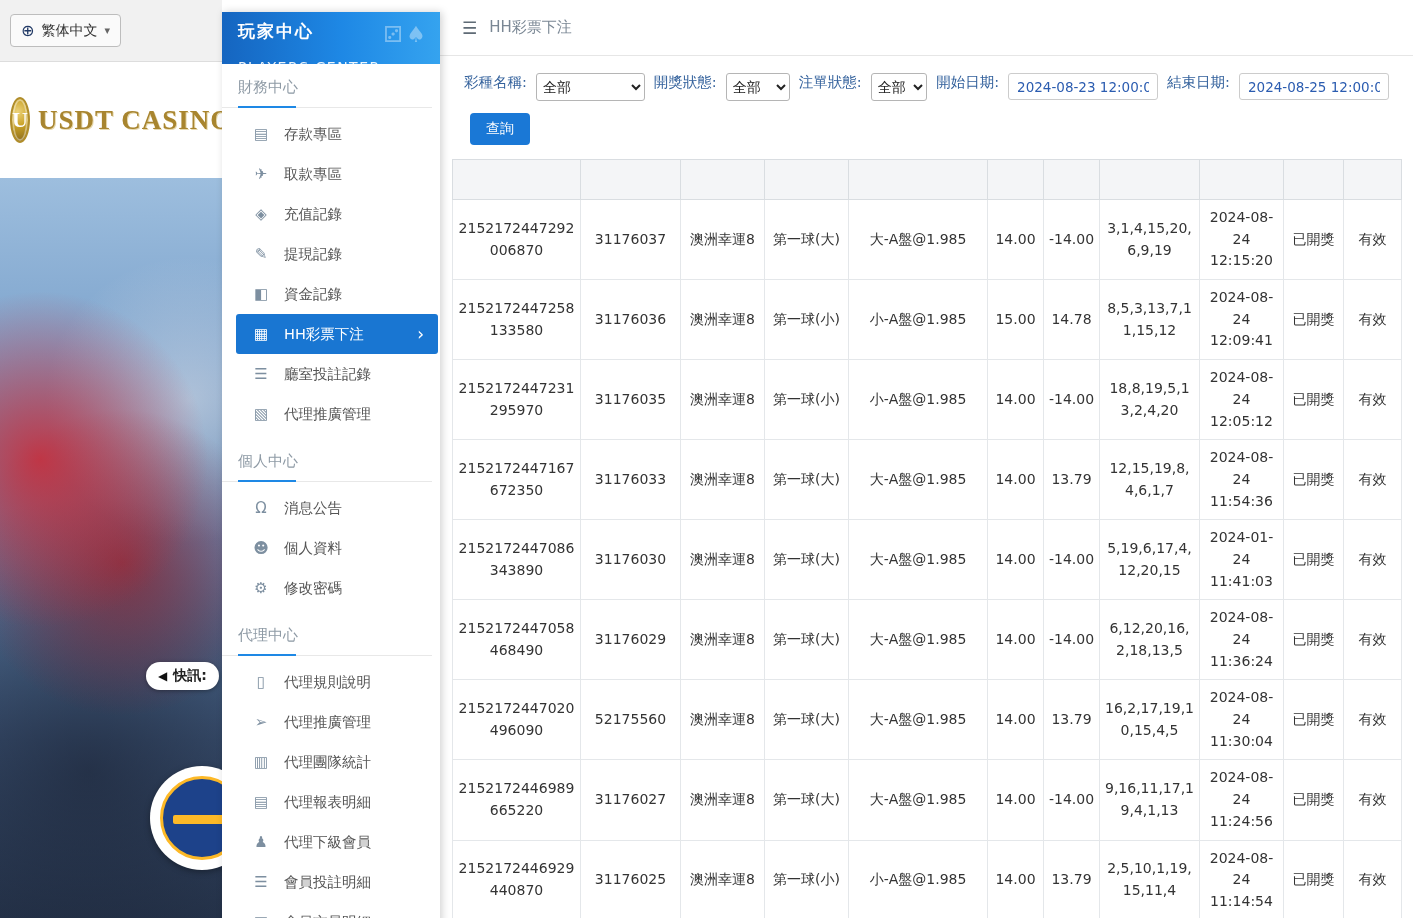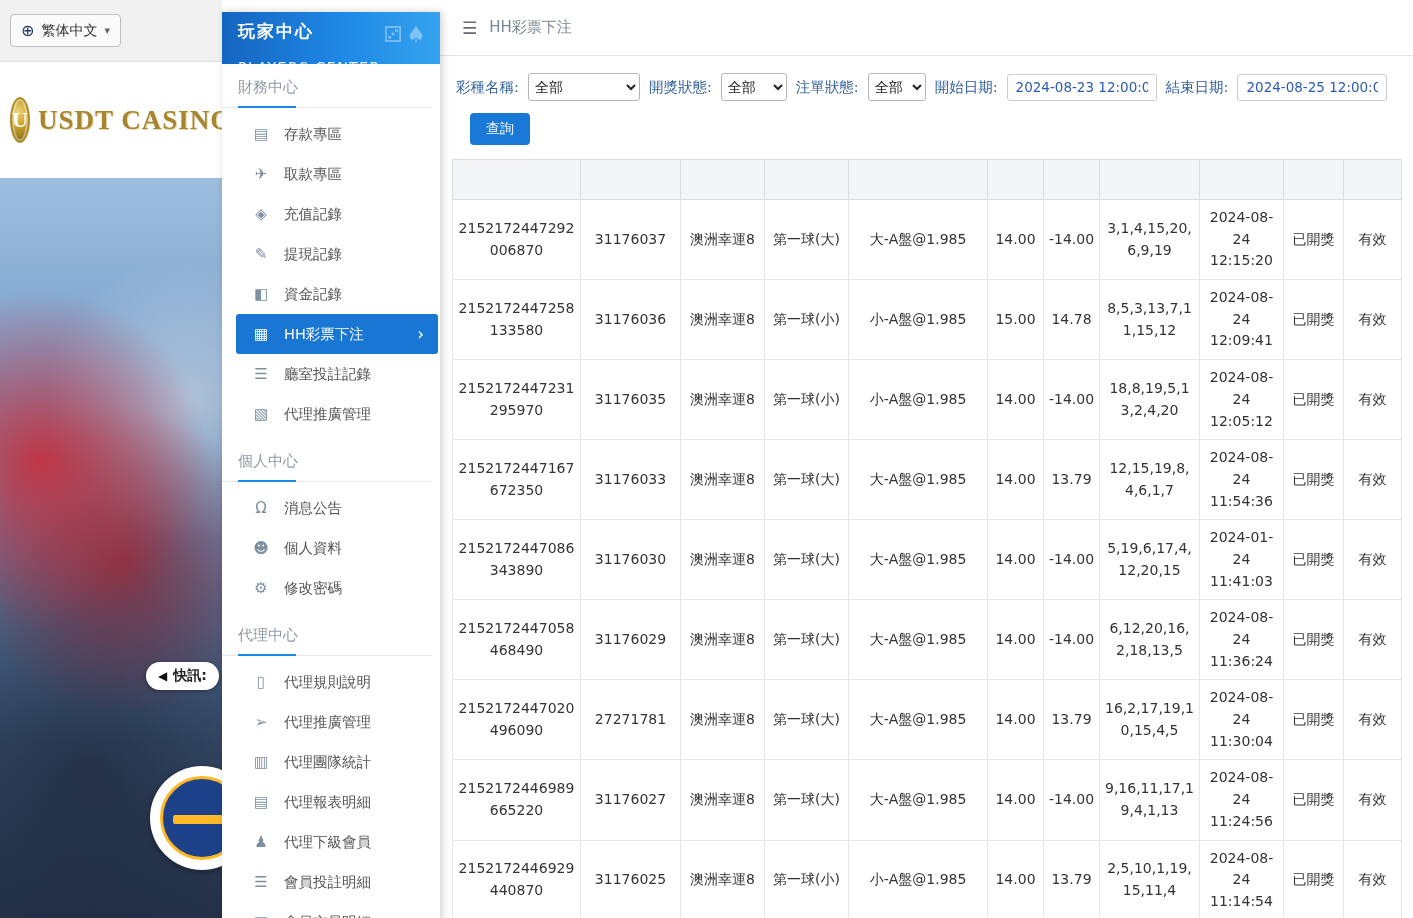--- a/index.html
+++ b/index.html
@@ -52,21 +52,21 @@
   .mi-chevron { display:none; margin-left:auto; font-size:17px; }
   .mi.active { background:#1976d2; color:#fff; margin:0 2px 0 14px; padding-left:16px; border-radius:3px; }
   .mi.active .mi-icon { color:#fff; }
   .mi.active .mi-chevron { display:block; color:#fff; }
 
   
   .main { position:absolute; left:440px; top:0; right:0; height:918px; background:#fff; }
   .main-topbar { height:56px; border-bottom:1px solid #e6e6e6; display:flex; align-items:center; gap:12px; padding-left:22px; }
   .hamburger { color:#5f6b76; font-size:17px; cursor:pointer; }
   .page-title { color:#7a8794; font-size:15px; }
-  .filters { display:flex; align-items:center; gap:9px; padding:17px 16px 0; flex-wrap:nowrap; }
+  .filters { display:flex; gap:9px; padding:17px 24px 0; flex-wrap:nowrap; }
   .f-label { color:#33619c; font-size:14.5px; white-space:nowrap; }
   .sel { height:28px; border:1px solid #b5b5b5; border-radius:3px; background:#fff; font-size:14px; color:#222; padding:0 2px; }
   .sel-lottery { width:112px; }
   .sel-draw { width:66px; }
   .sel-order { width:58px; }
   .f-input { height:27px; border:1px solid #ccc; border-radius:3px; width:150px; font-size:13.5px; color:#2b5cb0; padding:0 8px;
     font-family:"DejaVu Sans","Liberation Sans",sans-serif; }
   .query-row { padding:12px 30px 0; }
   .btn-query { background:#1a78d6; color:#fff; border:none; border-radius:4px; padding:7px 16px; font-size:14px; cursor:pointer; }
 
@@ -353,21 +353,21 @@
               <td>大-A盤@1.985</td>
               <td>14.00</td>
               <td>-14.00</td>
               <td>6,12,20,16,2,18,13,5</td>
               <td>2024-08-24 11:36:24</td>
               <td>已開獎</td>
               <td>有效</td>
             </tr>
             <tr>
               <td>2152172447020496090</td>
-              <td>27271781</td>
+              <td>52175560</td>
               <td>澳洲幸運8</td>
               <td>第一球(大)</td>
               <td>大-A盤@1.985</td>
               <td>14.00</td>
               <td>13.79</td>
               <td>16,2,17,19,10,15,4,5</td>
               <td>2024-08-24 11:30:04</td>
               <td>已開獎</td>
               <td>有效</td>
             </tr>

